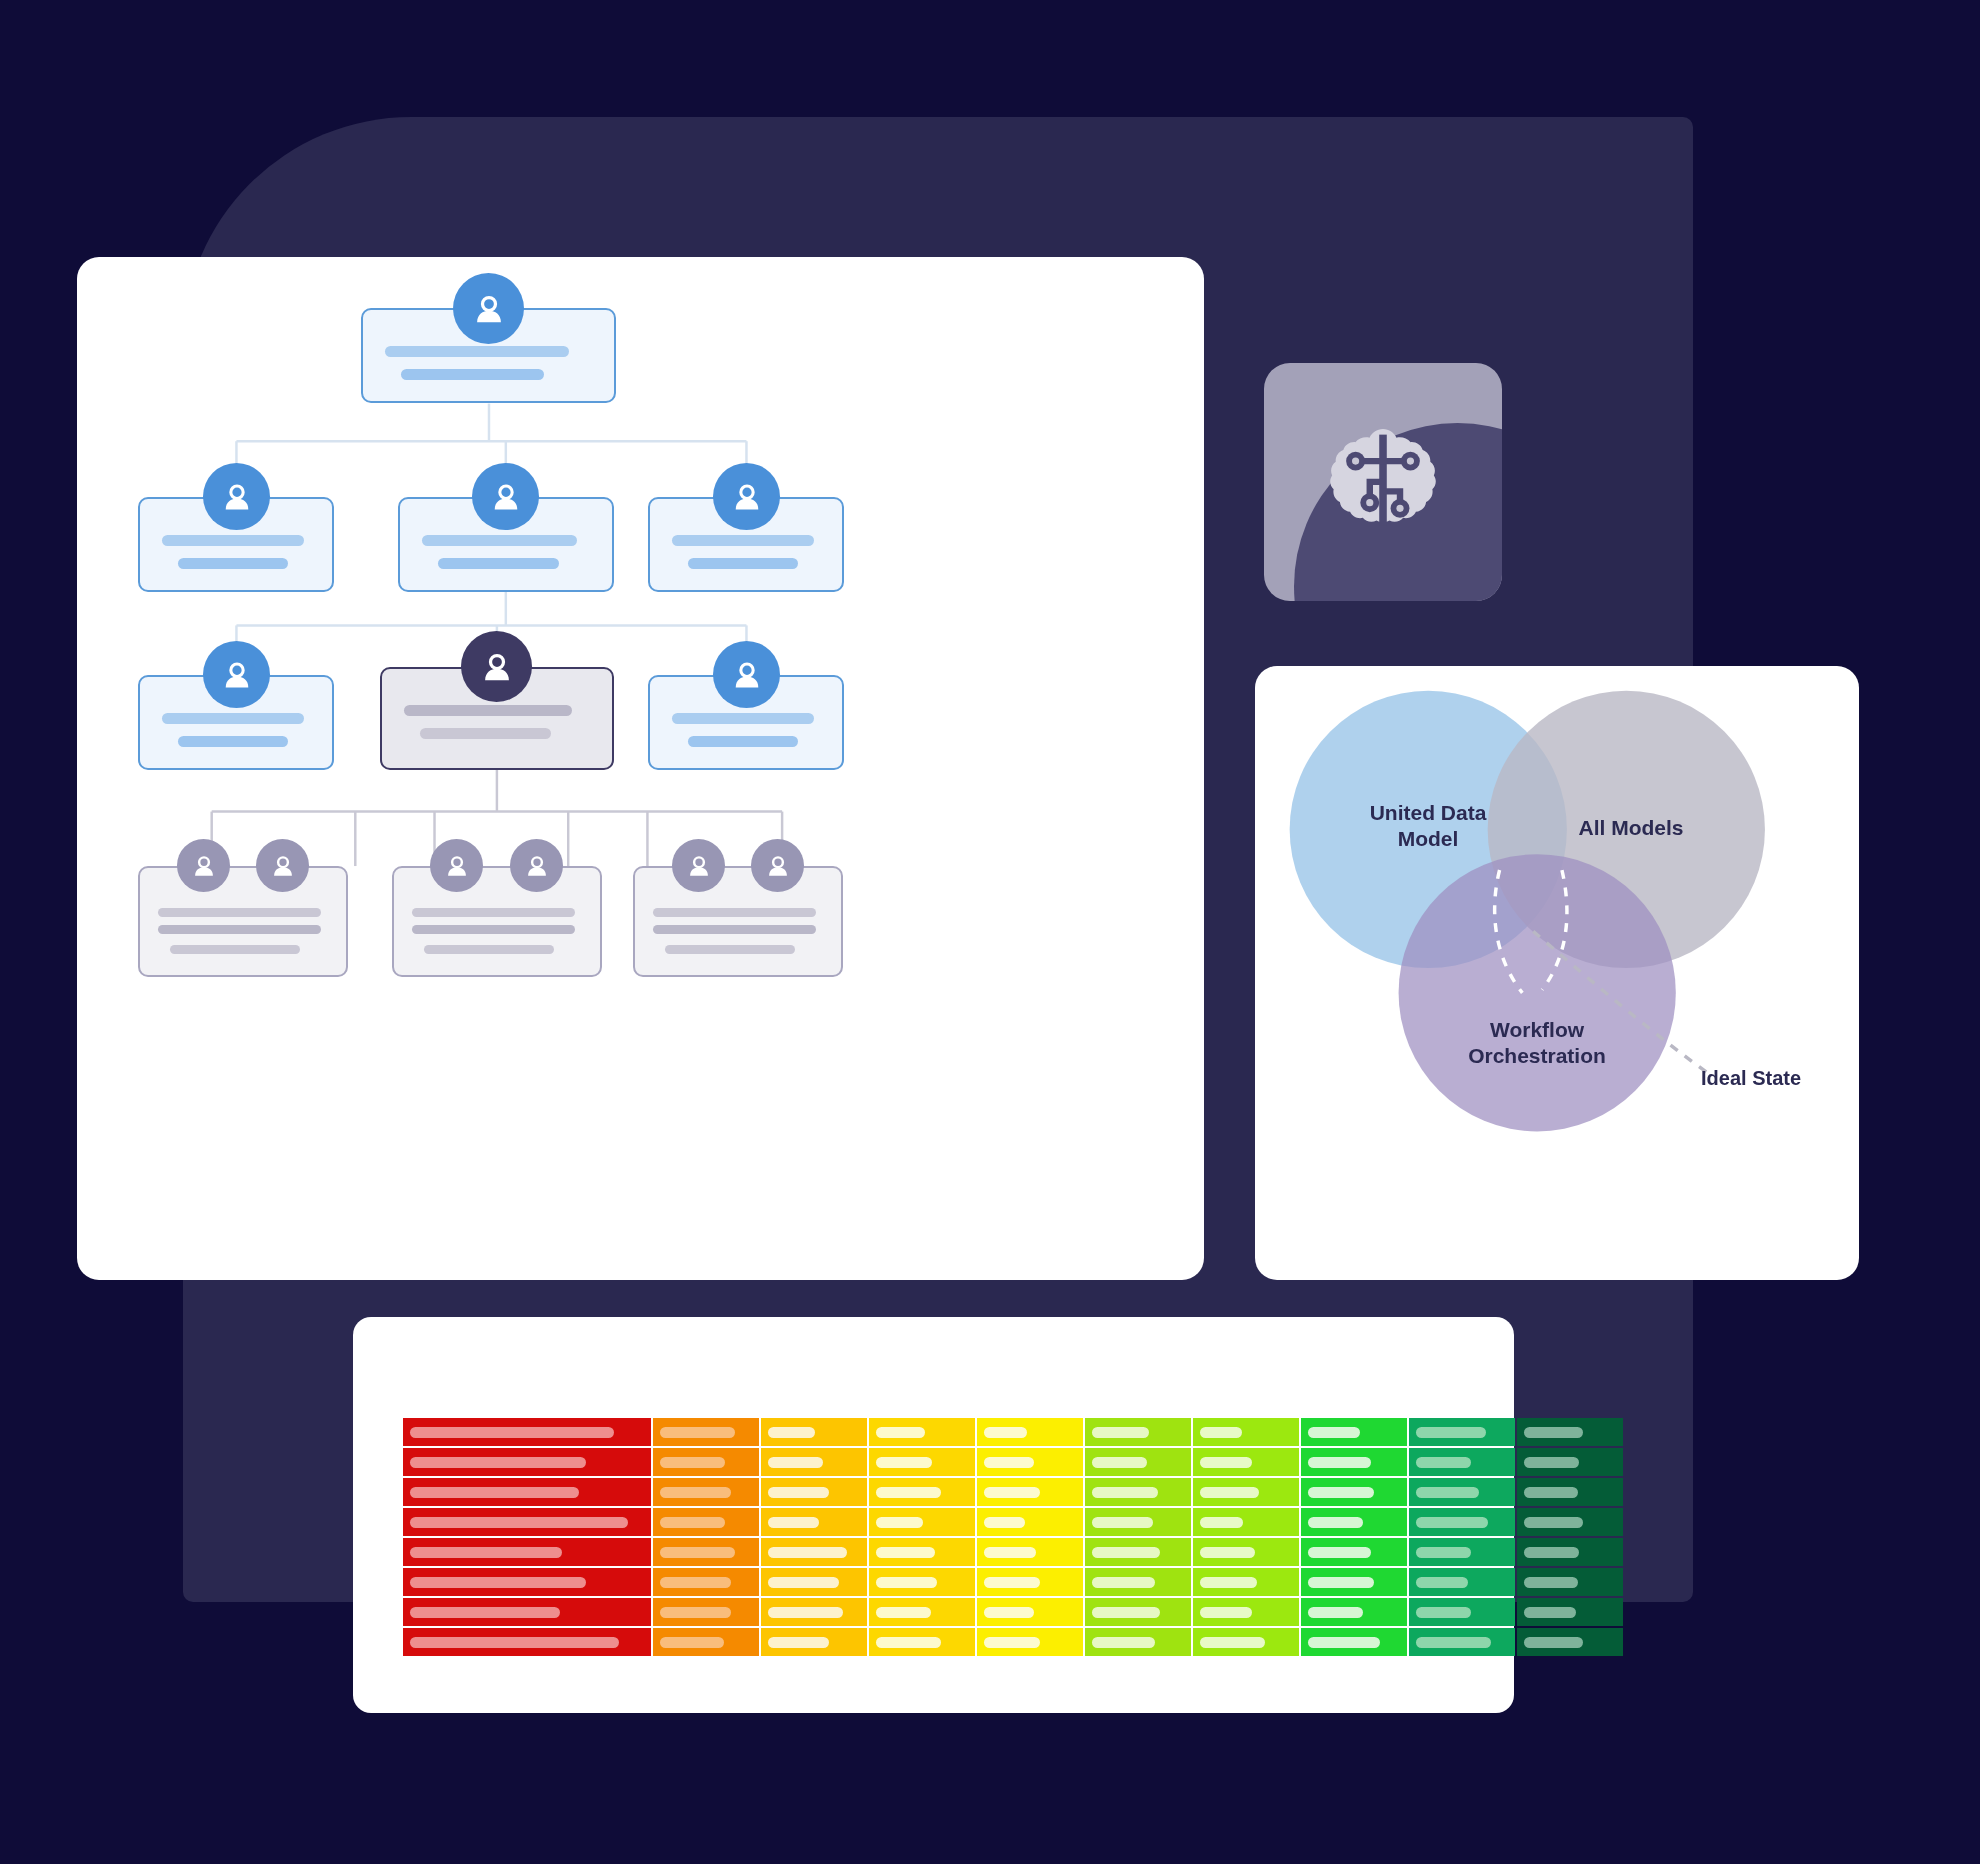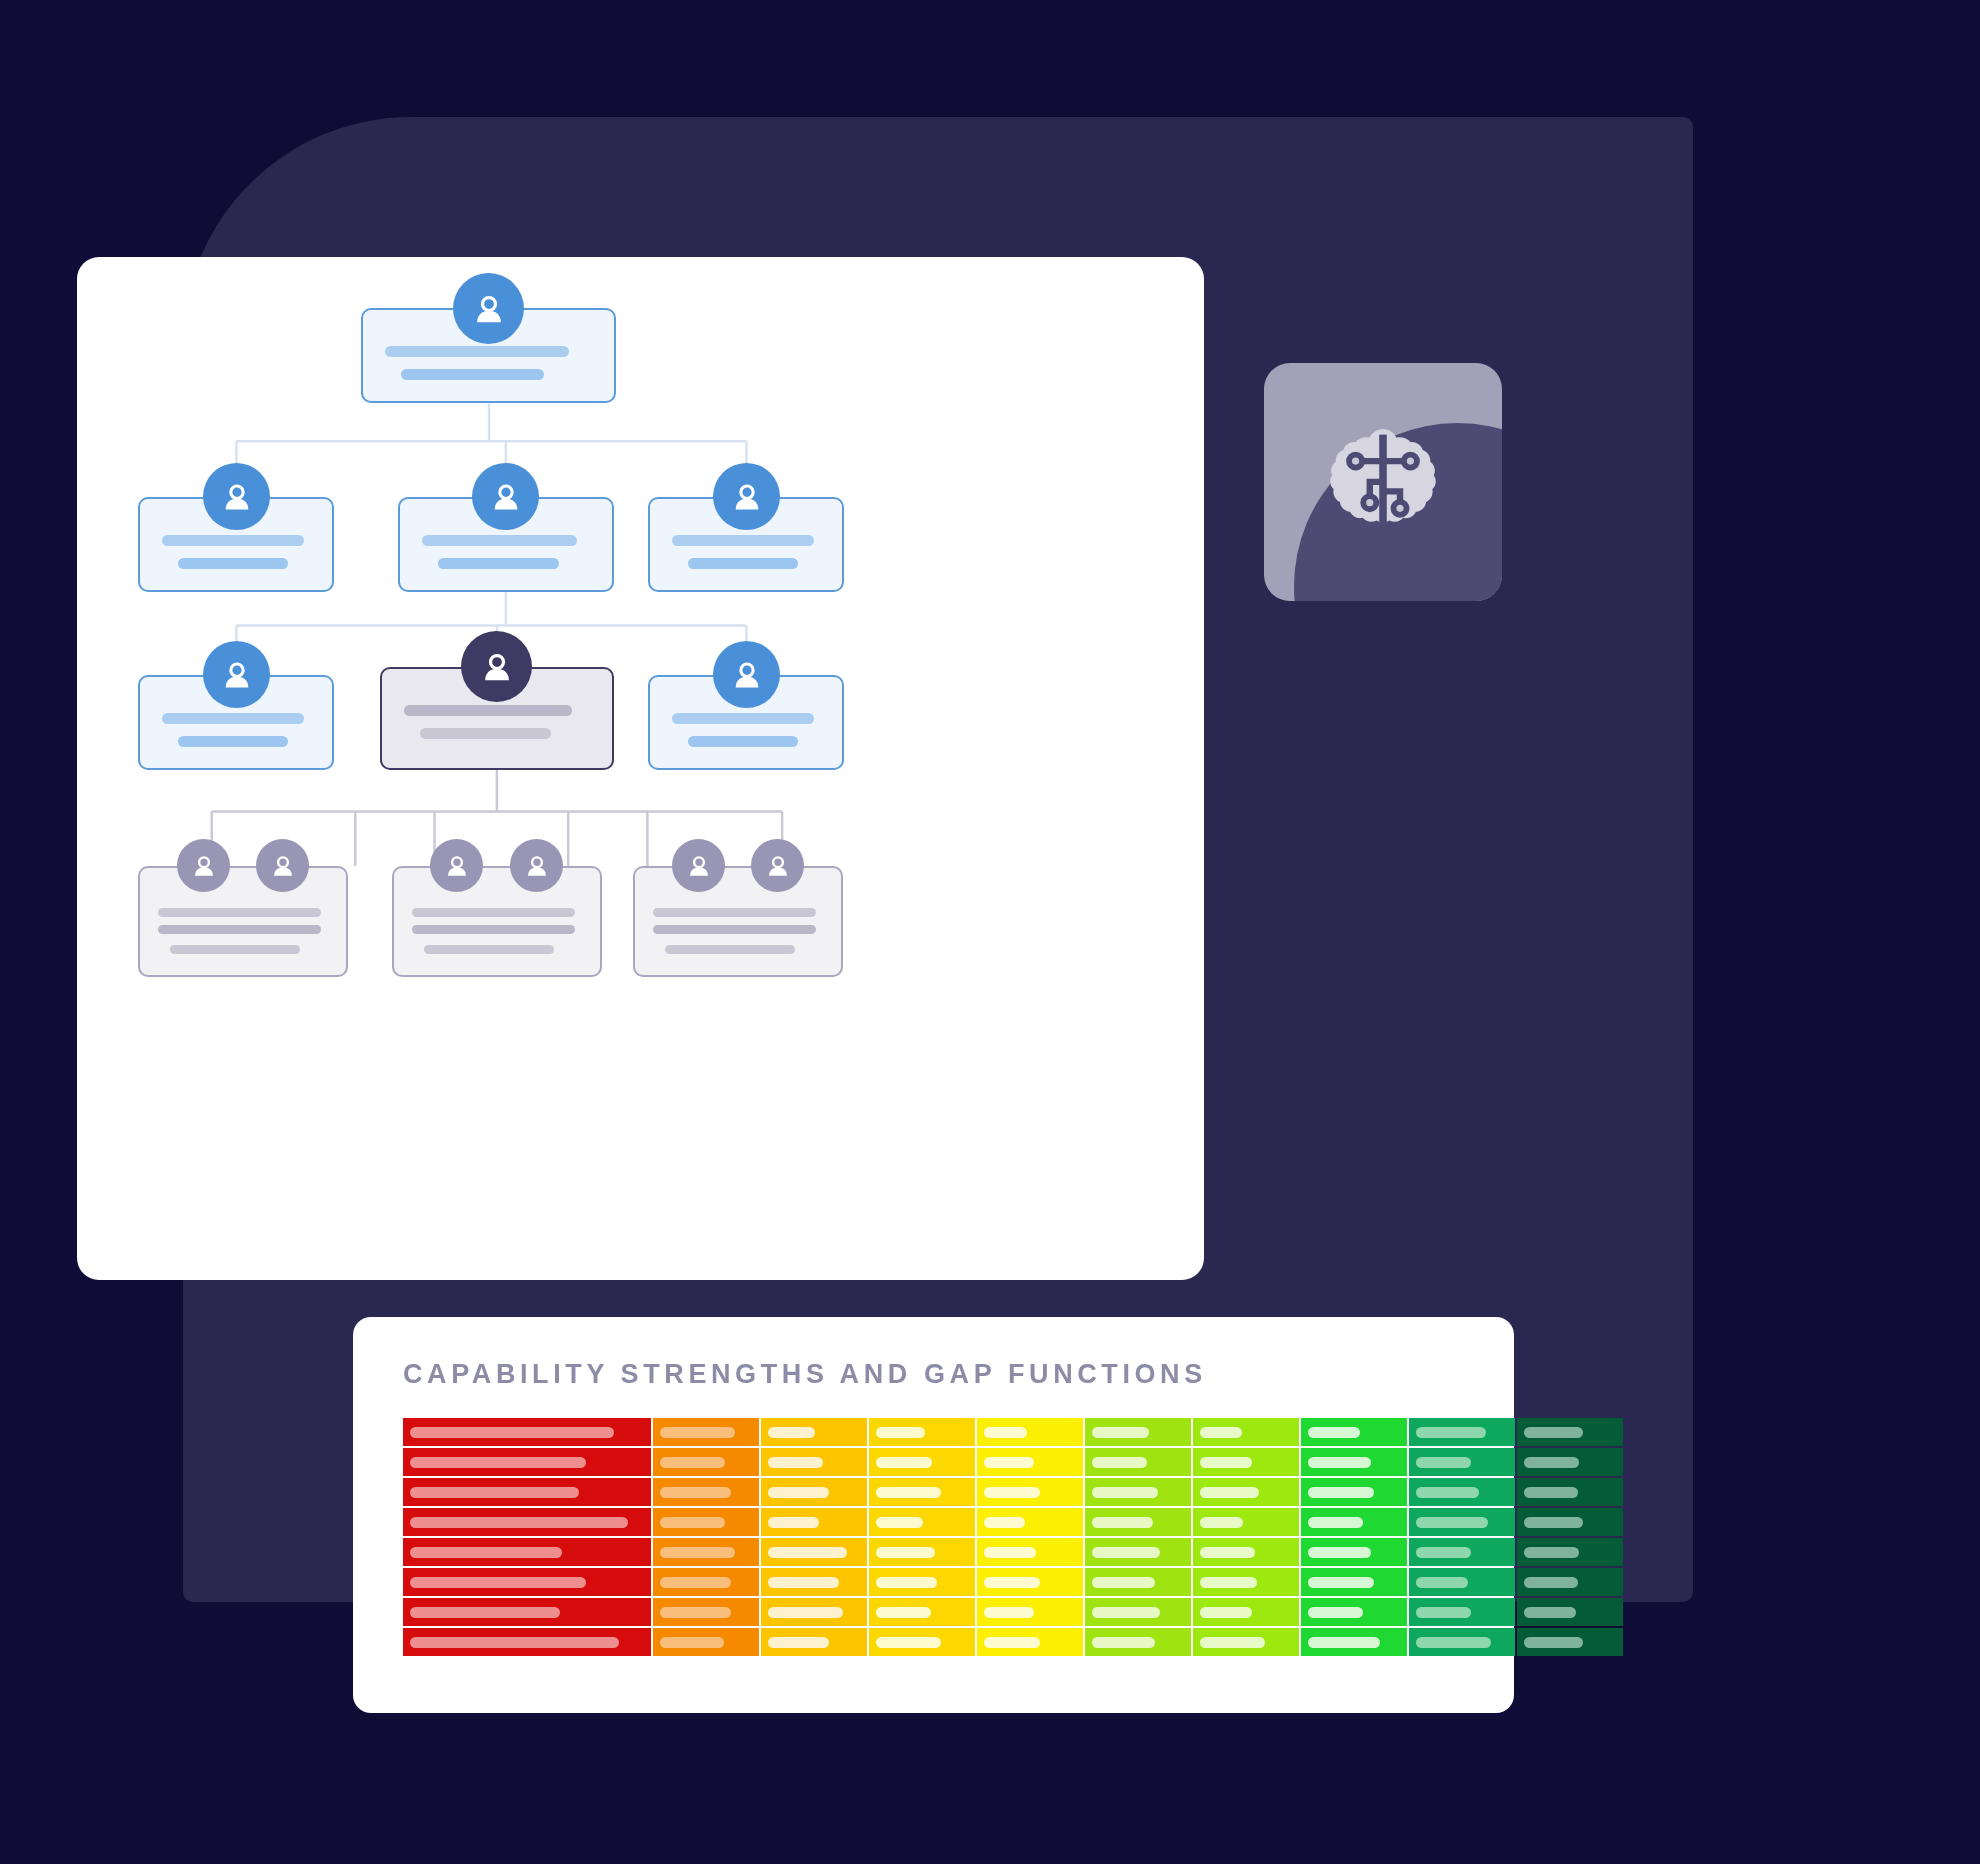--- a/index.html
+++ b/index.html
@@ -309,23 +309,38 @@
         <circle cx="46.5" cy="22" r="5" fill="#4d4a73"></circle>
           <circle cx="46.5" cy="22" r="1.9" fill="#c9c8d6"></circle>
         <circle cx="25" cy="44" r="5" fill="#4d4a73"></circle>
           <circle cx="25" cy="44" r="1.9" fill="#c9c8d6"></circle>
         <circle cx="41" cy="47" r="5" fill="#4d4a73"></circle>
           <circle cx="41" cy="47" r="1.9" fill="#c9c8d6"></circle>
       </svg>
     </div>
   </div>
 
+  <div class="venn-card">
+    <svg width="604" height="614" style="position:absolute;left:0;top:0;" viewBox="0 0 610 620">
+      <circle id="venn-c1" cx="175" cy="165" r="140" fill="#a8cdec" fill-opacity="0.92"></circle>
+      <circle id="venn-c2" cx="375" cy="165" r="140" fill="#b9b8c4" fill-opacity="0.80"></circle>
+      <circle id="venn-c3" cx="285" cy="330" r="140" fill="#9e8fc0" fill-opacity="0.72"></circle>
+      <path d="M247 206 C236 250 243 296 270 330" stroke="#ffffff" stroke-width="3.5" fill="none" stroke-dasharray="9 9"></path>
+      <path d="M310 206 C320 250 316 292 290 327" stroke="#ffffff" stroke-width="3.5" fill="none" stroke-dasharray="9 9" transform="translate(0,0)"></path>
+      <path d="M281 268 C330 310 400 370 460 413" stroke="#b9b8c4" stroke-width="3.5" fill="none" stroke-dasharray="9 9"></path>
+    </svg>
+    <div class="venn-label" style="left:69px; top:134px; width:208px;">United Data
+Model</div>
+    <div class="venn-label" style="left:272px; top:149px; width:208px;">All Models</div>
+    <div class="venn-label" style="left:178px; top:351px; width:208px;">Workflow
+Orchestration</div>
+    <div class="venn-out-label" style="left:446px; top:401px;">Ideal State</div>
+  </div>
 
   <div class="heat-card">
-    <div class="heat-title">CAPABILITY STRENGTHS AND GAP FUNCTIONS</div>
     <div class="heat-grid" id="heat-grid">
         <div class="heat-col">
           <div class="heat-cell" style="background: rgb(214, 11, 11); width: 248px;">
             <div class="heat-pill" style="background: rgb(238, 142, 142); width: 204px;"></div>
           </div>
           <div class="heat-cell" style="background: rgb(214, 11, 11); width: 248px;">
             <div class="heat-pill" style="background: rgb(238, 142, 142); width: 176px;"></div>
           </div>
           <div class="heat-cell" style="background: rgb(214, 11, 11); width: 248px;">
             <div class="heat-pill" style="background: rgb(238, 142, 142); width: 169px;"></div>

